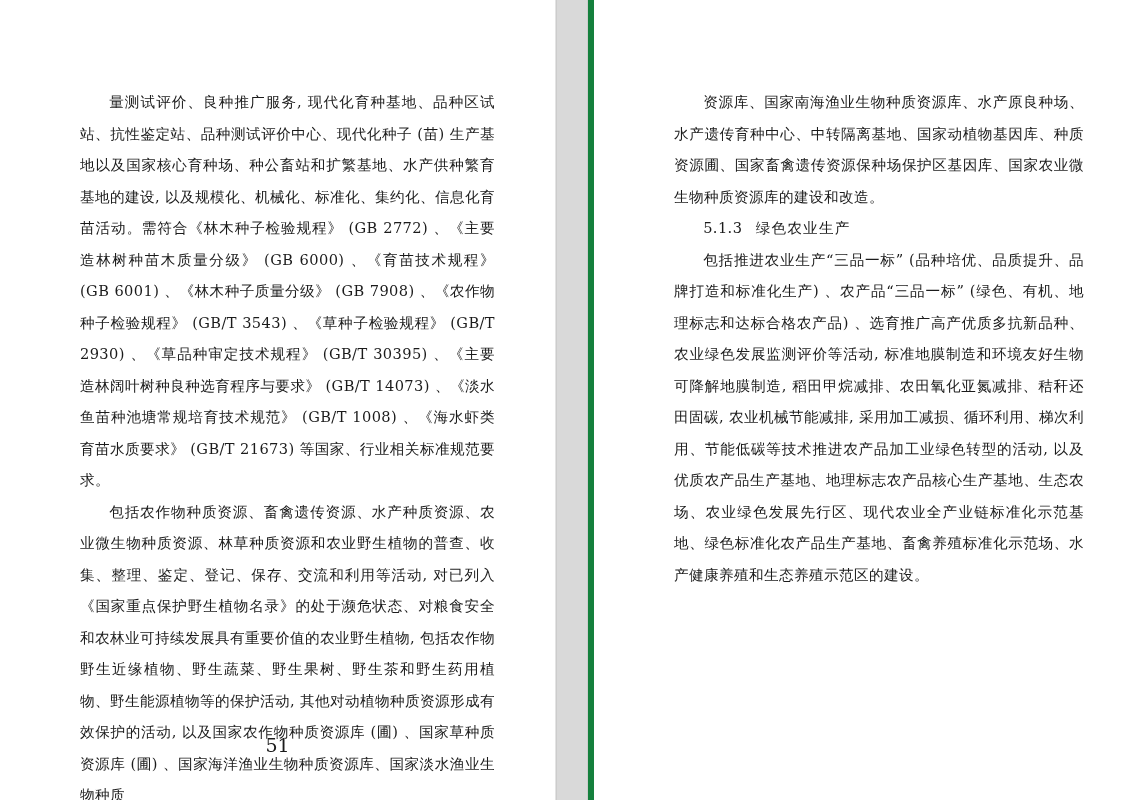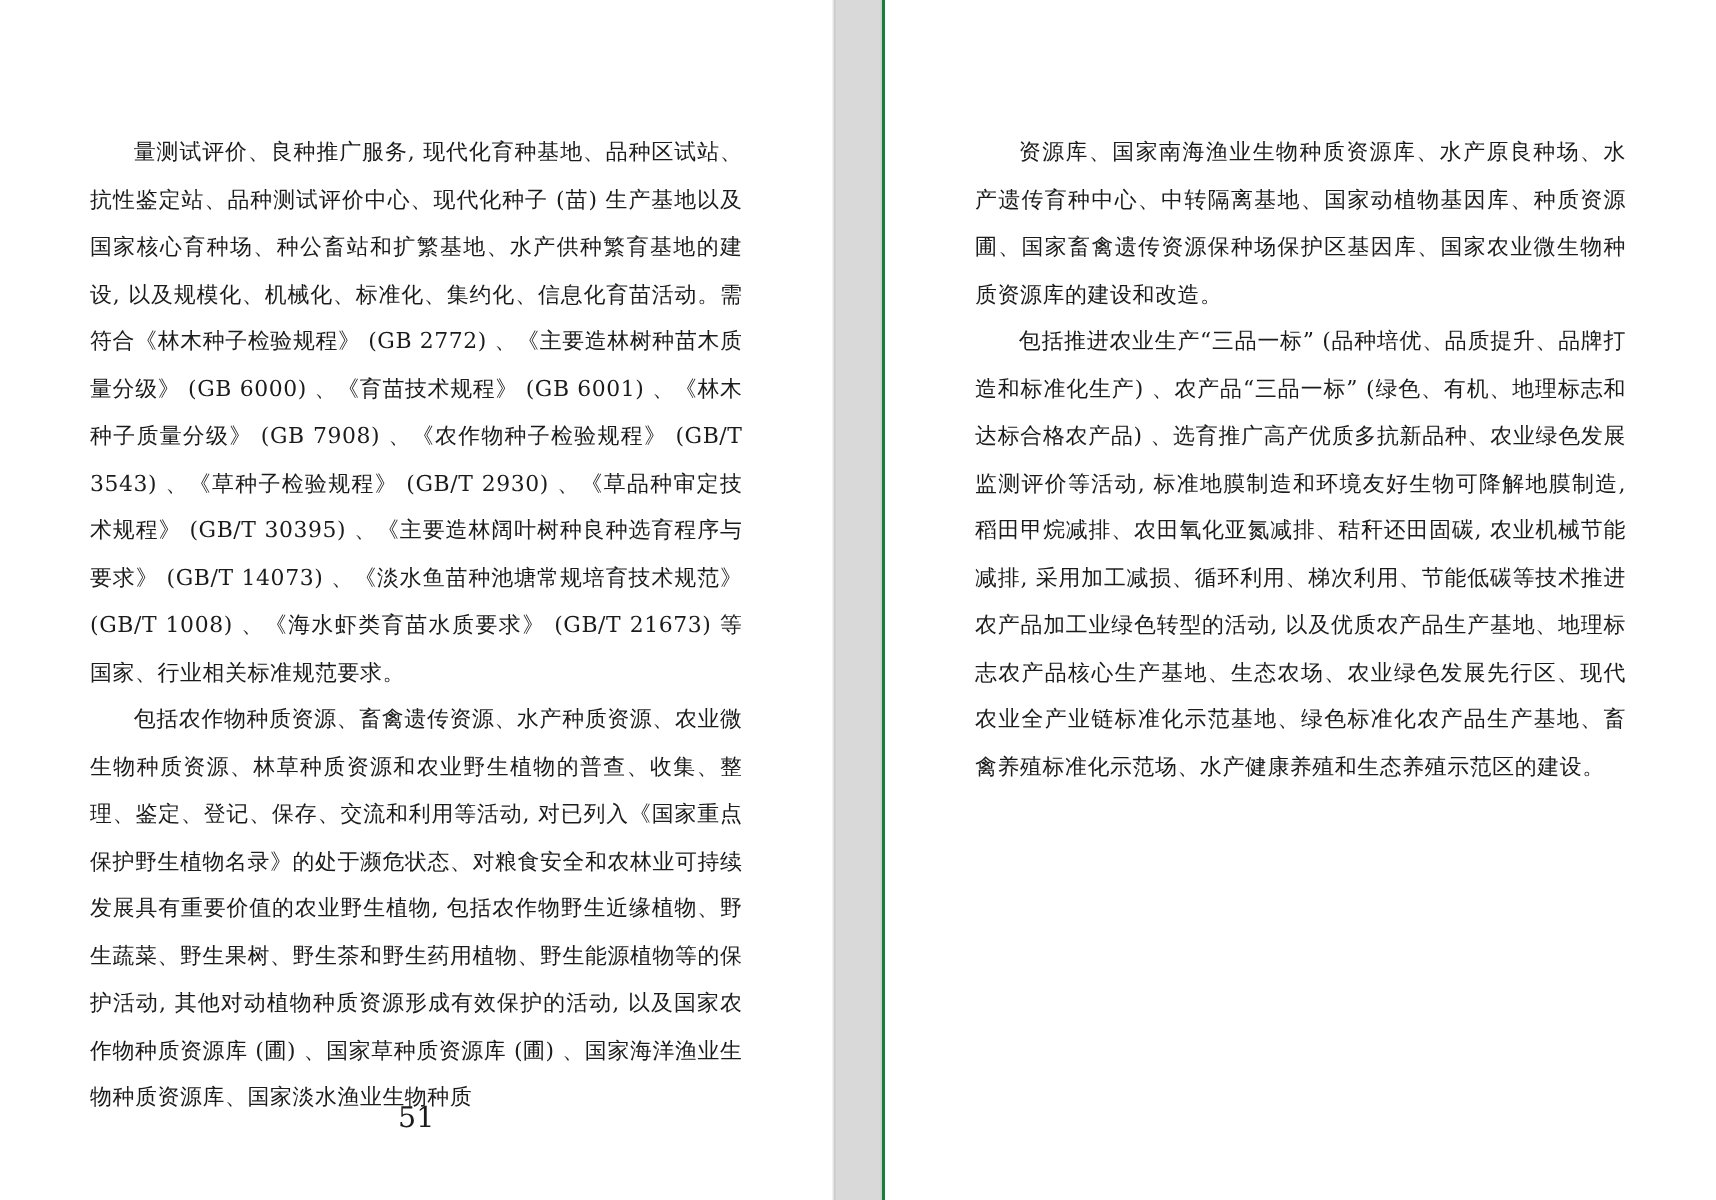--- a/index.html
+++ b/index.html
@@ -17,27 +17,27 @@
     display: flex;
     justify-content: space-between;
     align-items: flex-start;
     background: #d9d9d9;
   }
   .page {
     background: #ffffff;
     width: 556px;
     height: 800px;
     box-sizing: border-box;
-    padding: 86px 60px 0 60px;
+    padding: 86px 60px 0 80px;
     position: relative;
     box-shadow: 0 0 0 1px #cccccc;
     font-family: "DejaVu Serif", "Liberation Serif", serif;
   }
   .page-left { border-right: 1px solid #e3e3e3; }
-  .page-right { border-left: 2px solid #15803d; }
+  .page-right { border-left: 6px solid #15803d; }
 
   .body-text {
     font-size: 14.6px;
     line-height: 31.5px;
     color: #1b1b1b;
     text-align: justify;
     text-justify: inter-ideograph;
     letter-spacing: 0.4px;
   }
   p {
@@ -80,20 +80,23 @@
 
       <p>包括农作物种质资源、畜禽遗传资源、水产种质资源、农业微生物种质资源、林草种质资源和农业野生植物的普查、收集、整理、鉴定、登记、保存、交流和利用等活动, 对已列入《国家重点保护野生植物名录》的处于濒危状态、对粮食安全和农林业可持续发展具有重要价值的农业野生植物, 包括农作物野生近缘植物、野生蔬菜、野生果树、野生茶和野生药用植物、野生能源植物等的保护活动, 其他对动植物种质资源形成有效保护的活动, 以及国家农作物种质资源库 (圃) 、国家草种质资源库 (圃) 、国家海洋渔业生物种质资源库、国家淡水渔业生物种质</p>
     </div>
     <div class="folio">51</div>
   </div>
 
   <div class="page page-right">
     <div class="body-text">
       <p>资源库、国家南海渔业生物种质资源库、水产原良种场、水产遗传育种中心、中转隔离基地、国家动植物基因库、种质资源圃、国家畜禽遗传资源保种场保护区基因库、国家农业微生物种质资源库的建设和改造。</p>
 
+      <div class="heading">
+        <span class="num">5.1.3</span><span class="ttl">绿色农业生产</span>
+      </div>
 
       <p>包括推进农业生产“三品一标” (品种培优、品质提升、品牌打造和标准化生产) 、农产品“三品一标” (绿色、有机、地理标志和达标合格农产品) 、选育推广高产优质多抗新品种、农业绿色发展监测评价等活动, 标准地膜制造和环境友好生物可降解地膜制造, 稻田甲烷减排、农田氧化亚氮减排、秸秆还田固碳, 农业机械节能减排, 采用加工减损、循环利用、梯次利用、节能低碳等技术推进农产品加工业绿色转型的活动, 以及优质农产品生产基地、地理标志农产品核心生产基地、生态农场、农业绿色发展先行区、现代农业全产业链标准化示范基地、绿色标准化农产品生产基地、畜禽养殖标准化示范场、水产健康养殖和生态养殖示范区的建设。</p>
 
 
     </div>
   </div>
 
 </div>
 
 </body></html>

